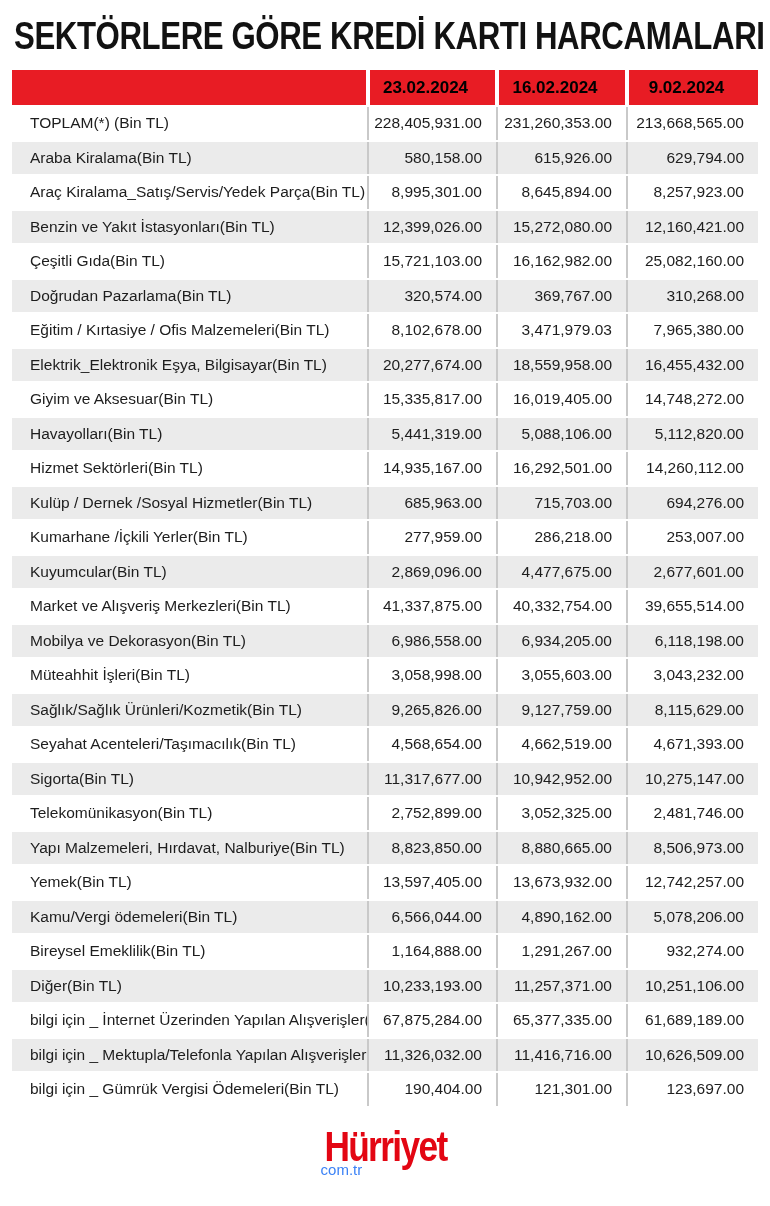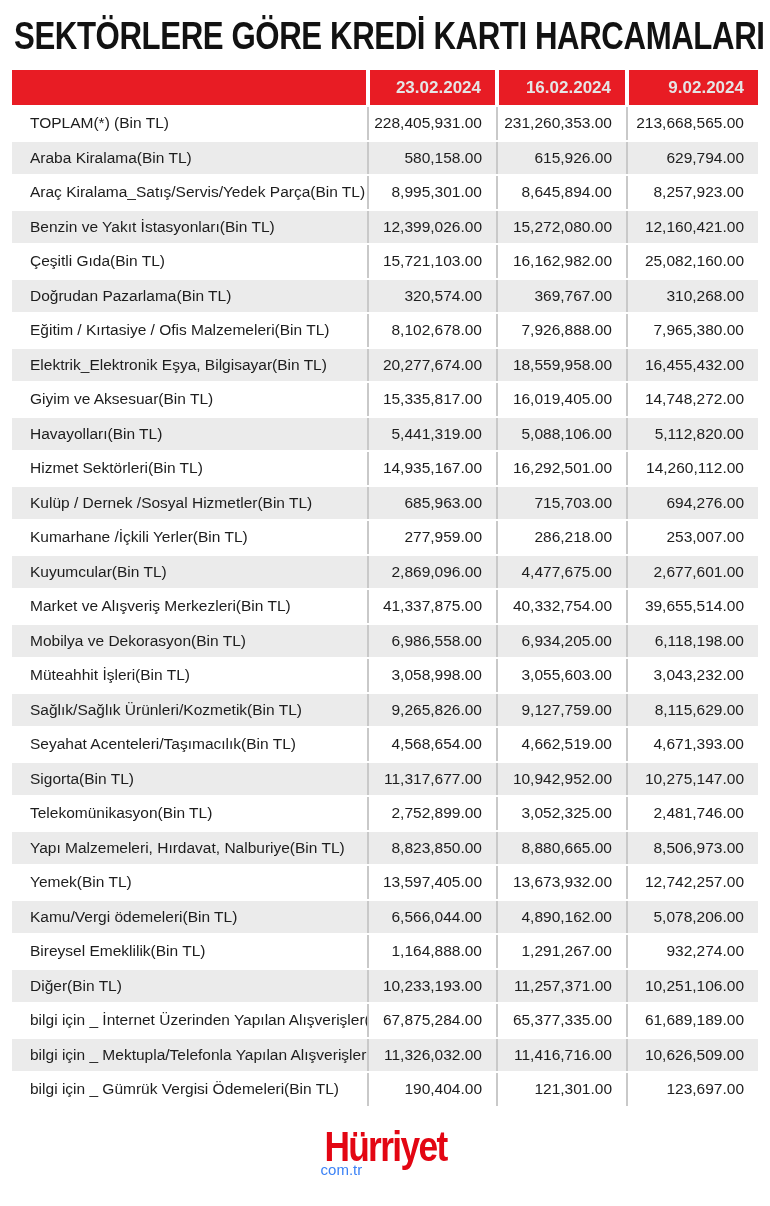--- a/index.html
+++ b/index.html
@@ -29,24 +29,24 @@
     margin: 14px 12px 0 12px;
   }
   col.c-label { width: 356px; }
   col.c-v1 { width: 129px; }
   col.c-v2 { width: 130px; }
   col.c-v3 { width: 131px; }
 
   thead th {
     background: #e81c24;
     height: 35px;
-    color: #e5e5e5;
+    color: #000000;
     font-size: 17px;
     font-weight: bold;
-    text-align: right;
+    text-align: center;
     padding: 0 14px 0 0;
     border-bottom: 2px solid #ffffff;
   }
   thead th.sep { border-left: 4px solid #ffffff; }
 
   tbody td {
     height: 32.5px;
     background: #ffffff;
     border-bottom: 2px solid #ffffff;
     font-size: 15.5px;
@@ -140,21 +140,21 @@
   </tr>
       <tr>
     <td class="label">Doğrudan Pazarlama(Bin TL)</td>
     <td class="num">320,574.00</td>
     <td class="num">369,767.00</td>
     <td class="num">310,268.00</td>
   </tr>
       <tr>
     <td class="label">Eğitim / Kırtasiye / Ofis Malzemeleri(Bin TL)</td>
     <td class="num">8,102,678.00</td>
-    <td class="num">7,926,888.00</td>
+    <td class="num">3,471,979.03</td>
     <td class="num">7,965,380.00</td>
   </tr>
       <tr>
     <td class="label">Elektrik_Elektronik Eşya, Bilgisayar(Bin TL)</td>
     <td class="num">20,277,674.00</td>
     <td class="num">18,559,958.00</td>
     <td class="num">16,455,432.00</td>
   </tr>
       <tr>
     <td class="label">Giyim ve Aksesuar(Bin TL)</td>

